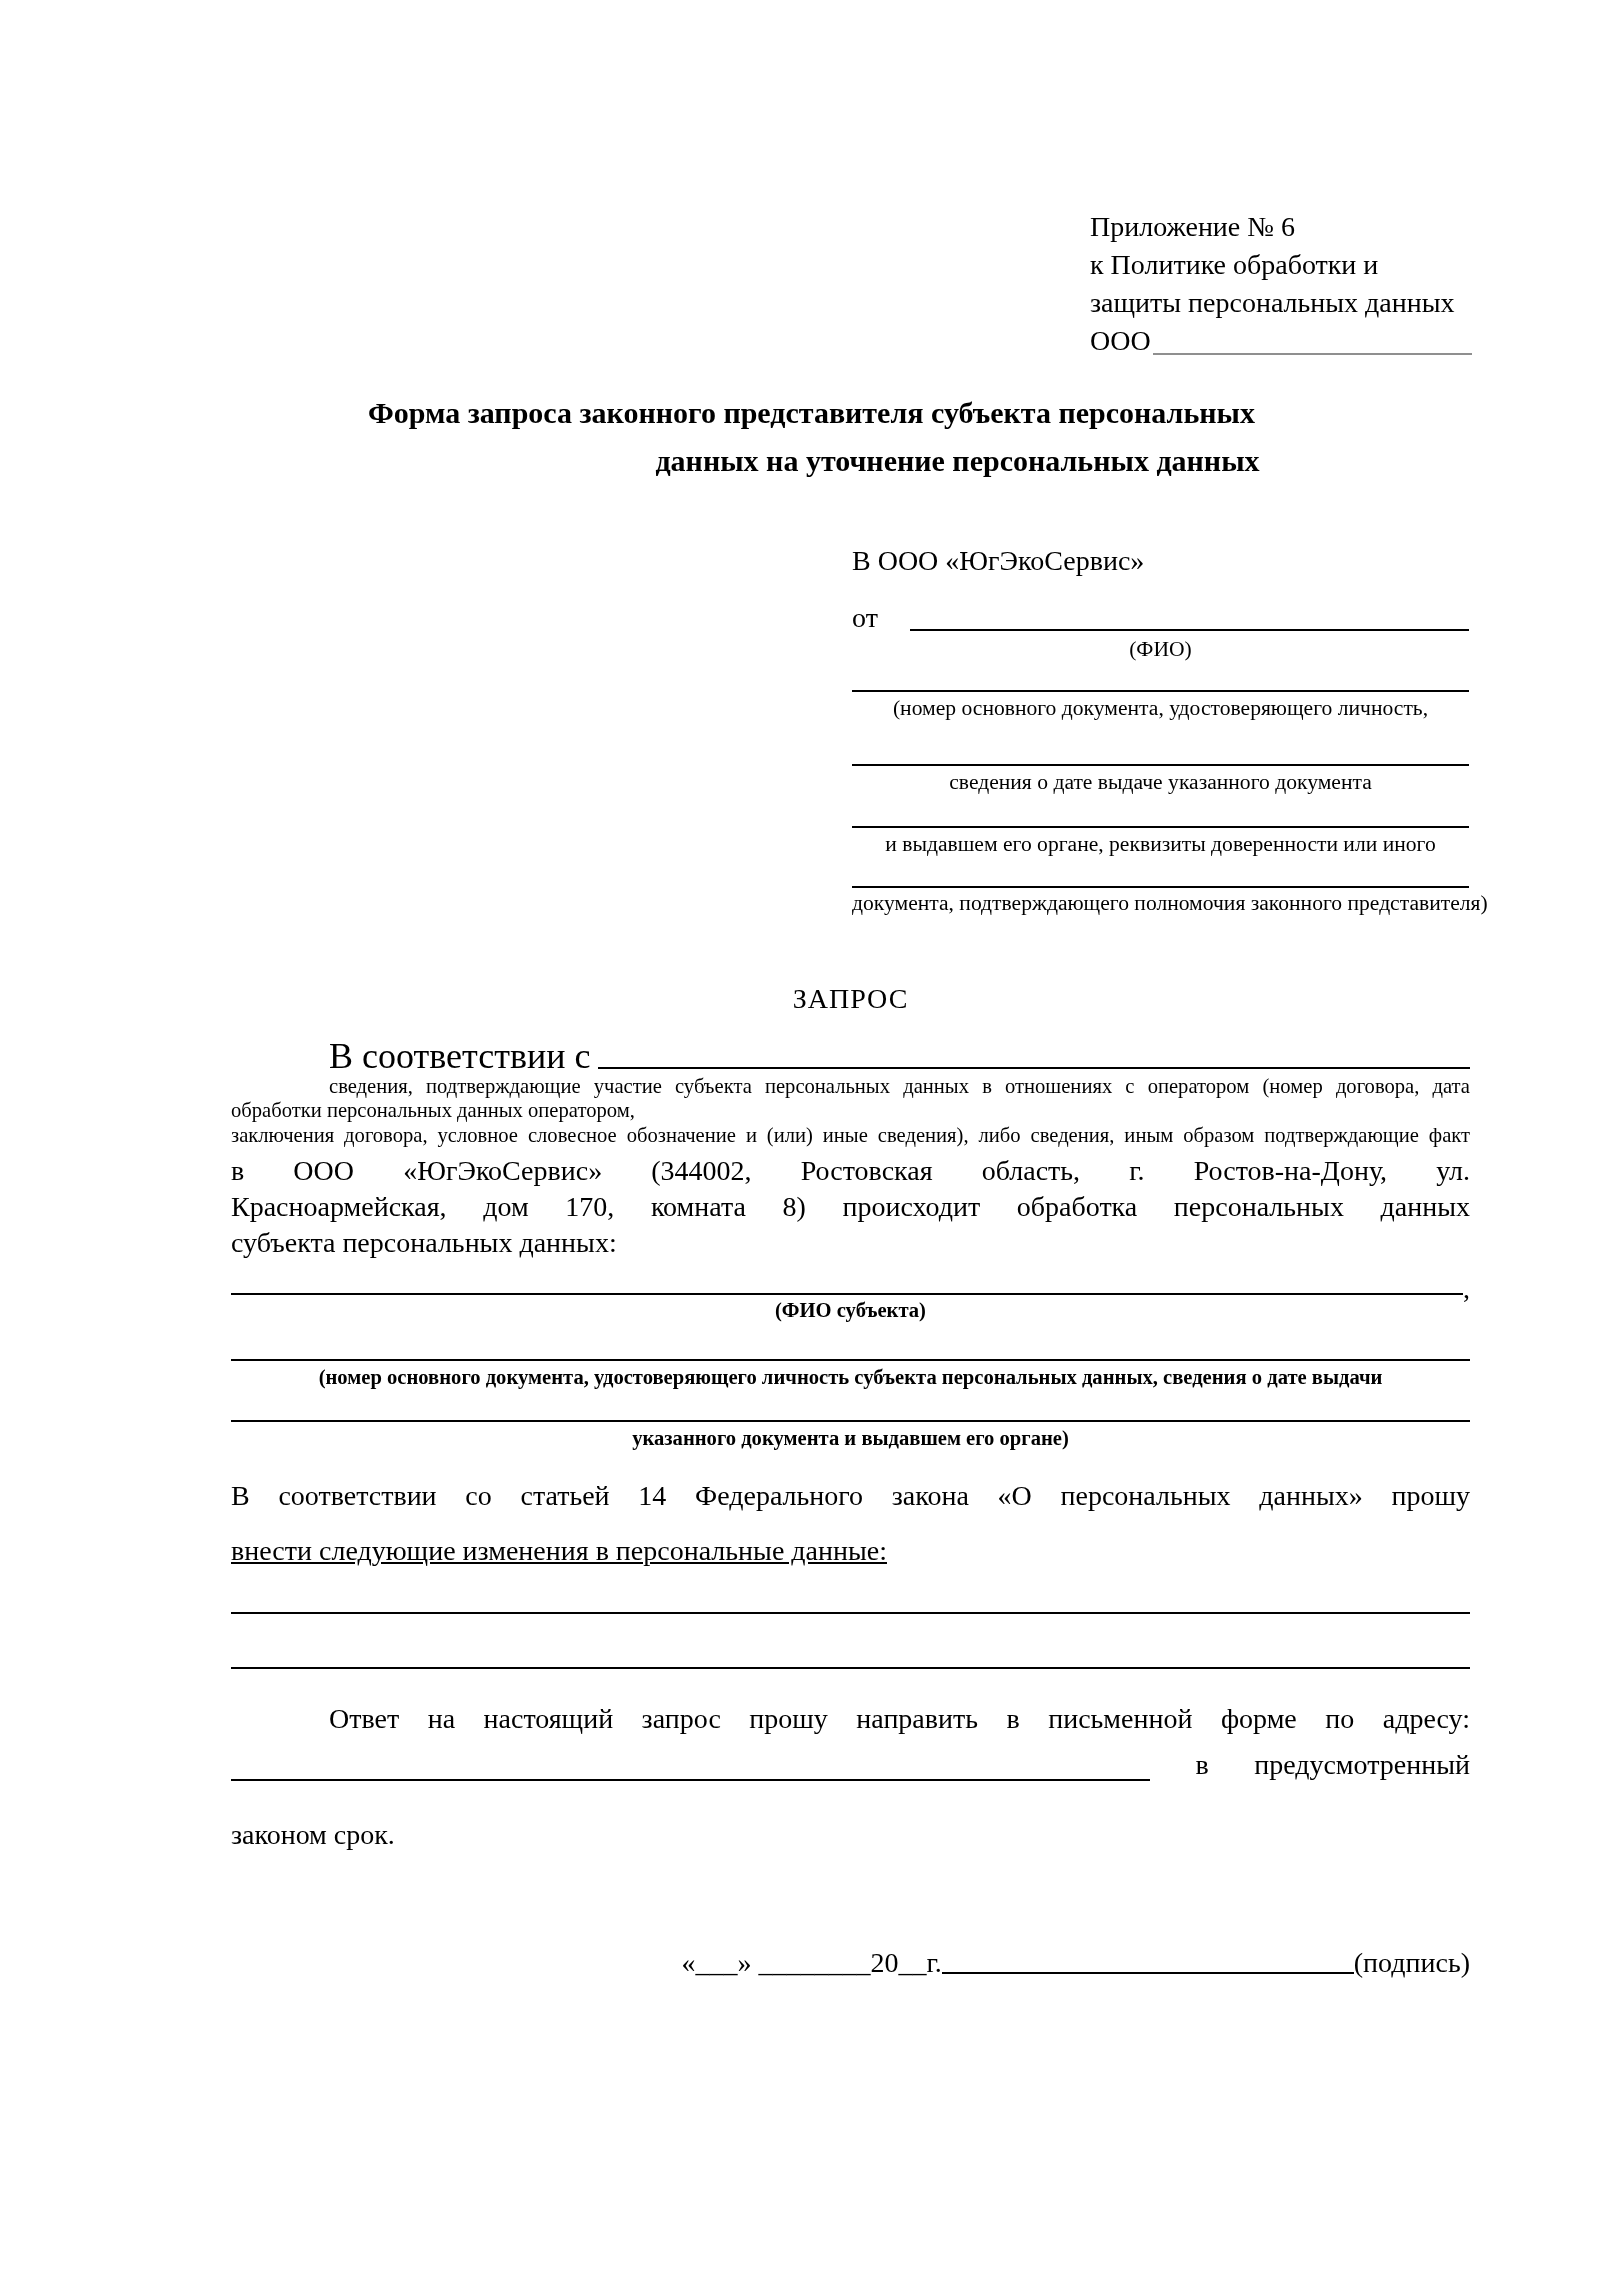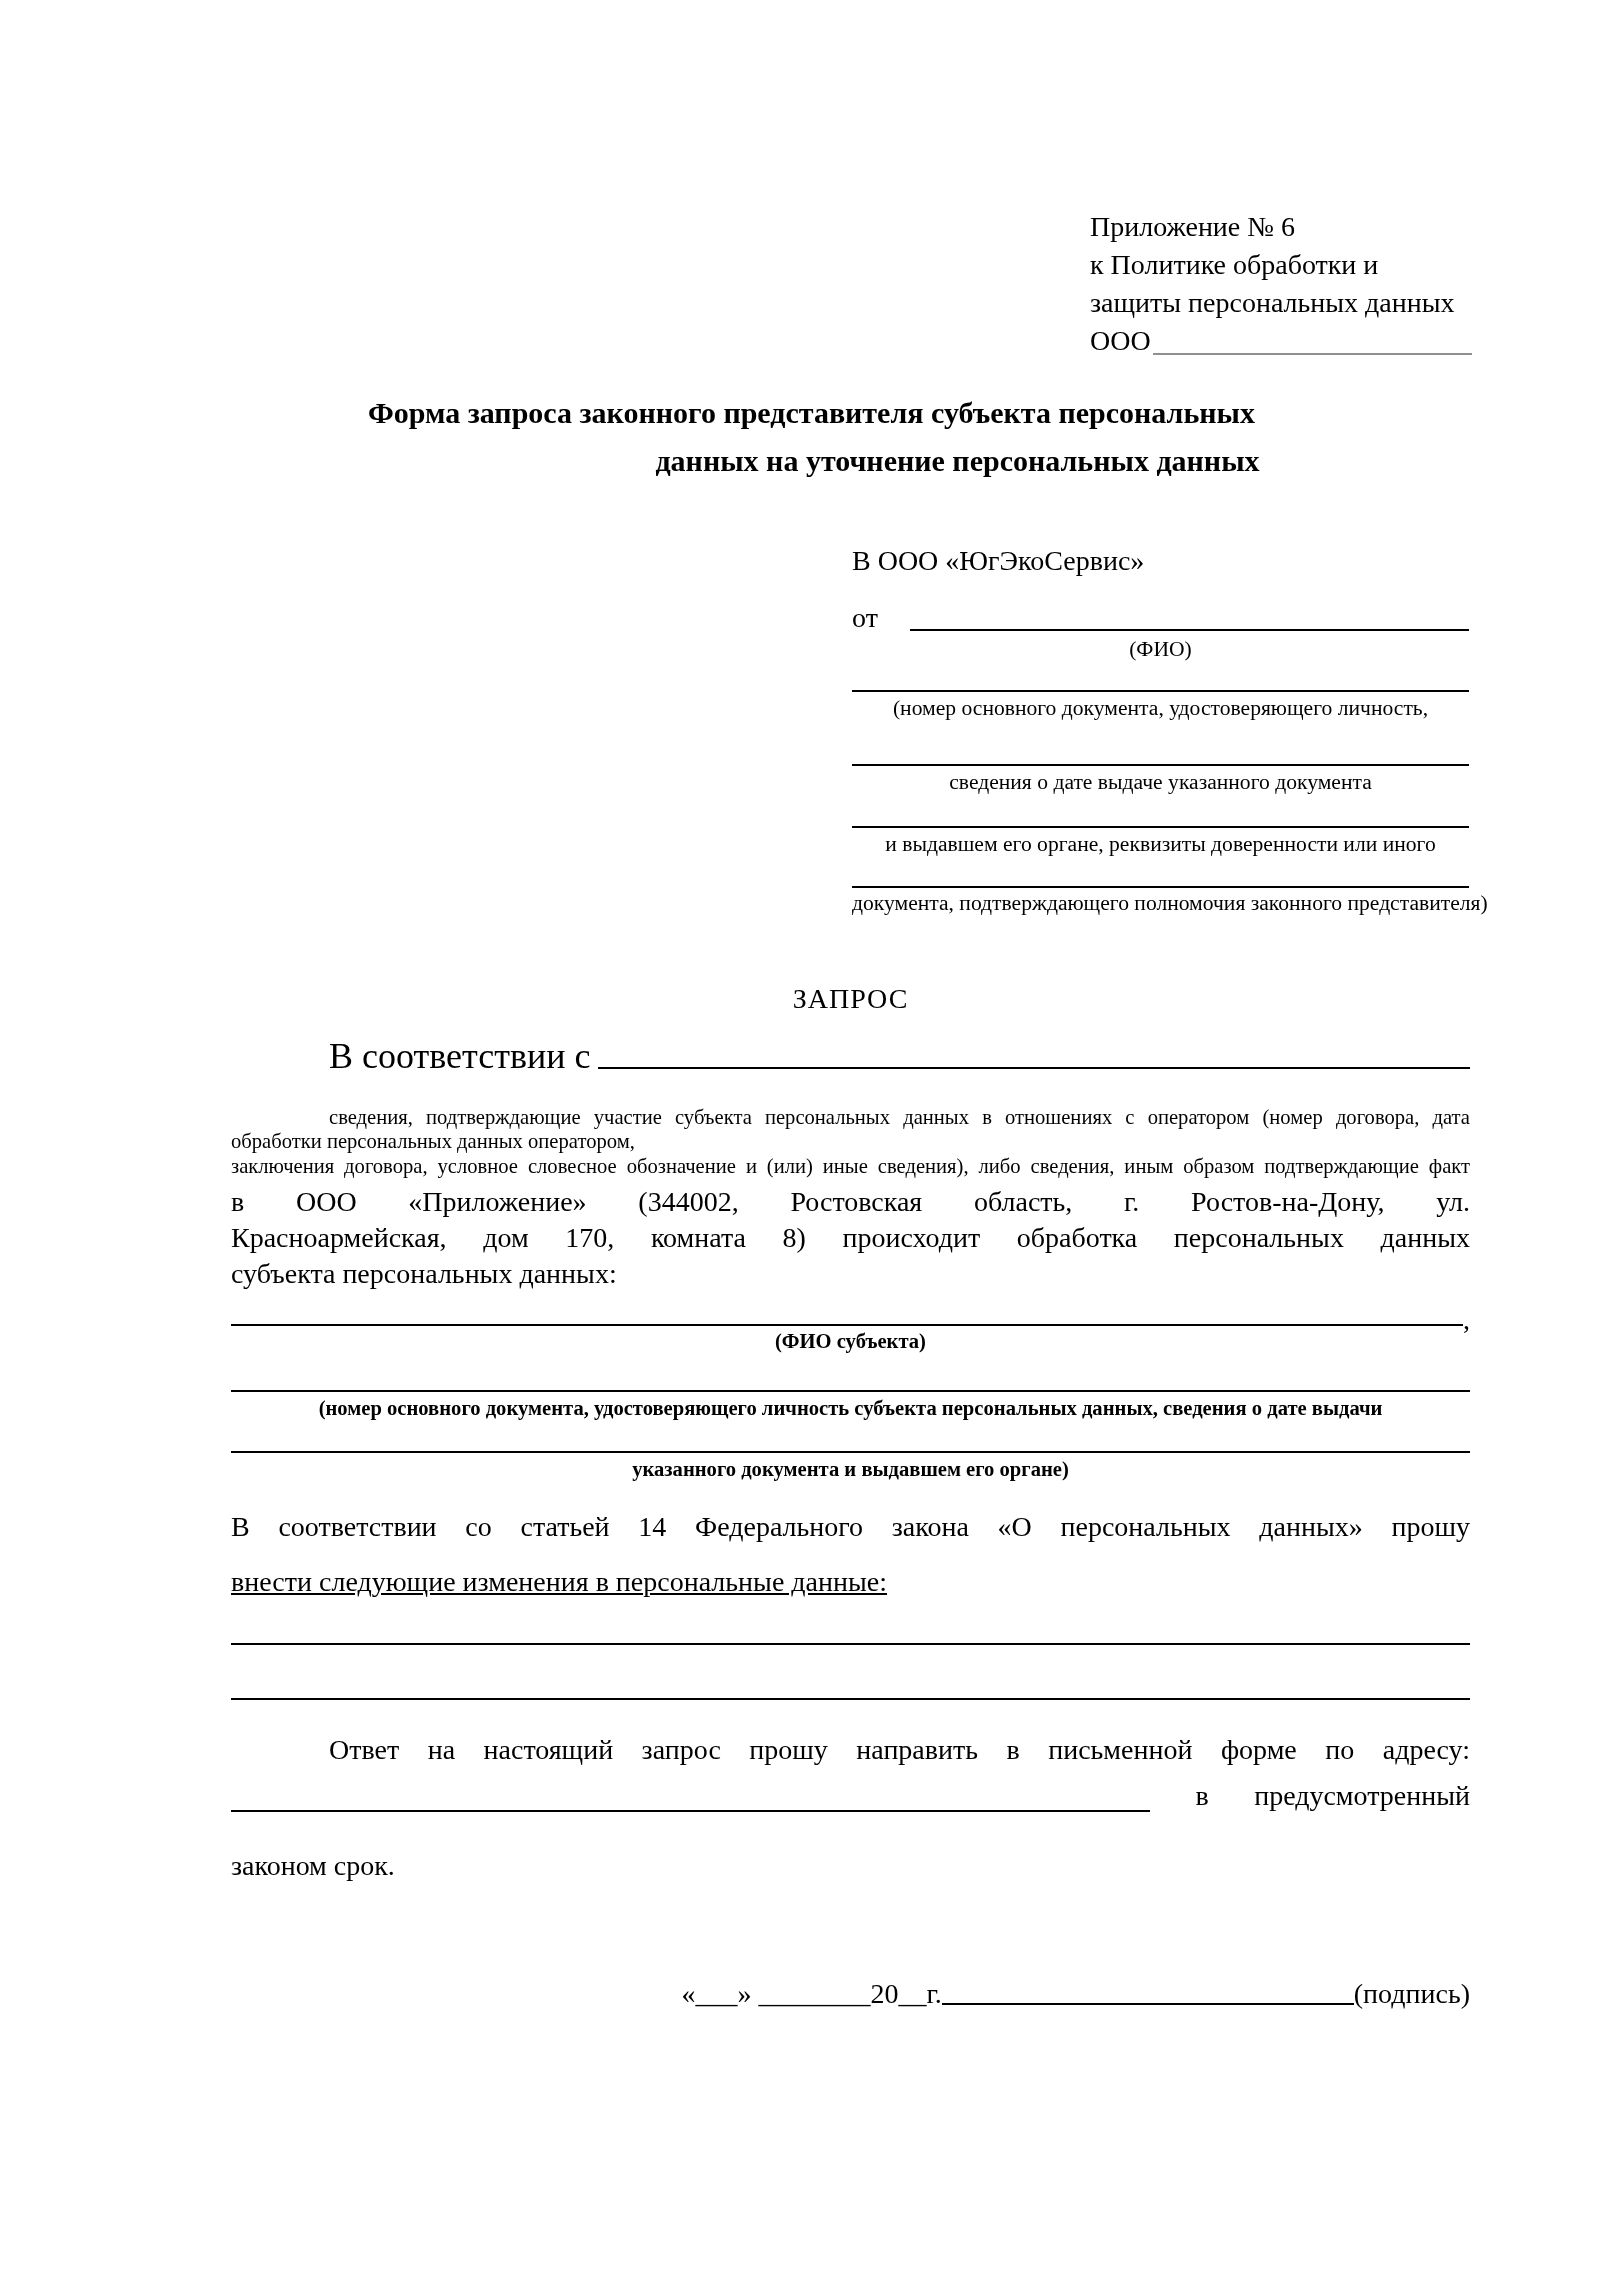--- a/index.html
+++ b/index.html
@@ -44,21 +44,21 @@
 
   
   .zapros { margin-top: 63px; text-align: center; font-size: 28px; line-height: 37px; letter-spacing: 1px; }
   .intro-row { display: flex; margin-top: 21.6px; font-size: 36px; line-height: 35px; padding-left: 98px; }
   .intro-row .lbl { white-space: nowrap; }
   .intro-row .fill { margin-bottom: 4.9px; }
 
   .footnote { font-size: 20.6px; line-height: 24.5px; }
   .fn { text-align: justify; }
   .fn.stretch { text-align-last: justify; }
-  .fn1 { text-indent: 98px; margin-top: 31px; }
+  .fn1 { text-indent: 98px; }
 
   .para { font-size: 28px; line-height: 36px; }
   .op { margin-top: 5.9px; }
   .stretchline { text-align: justify; text-align-last: justify; }
 
   .subject-row { display: flex; align-items: flex-end; margin-top: 22.5px; }
   .subject-row .line { flex: 1; border-bottom: 2px solid #000; }
   .subject-row .comma { font-size: 28px; line-height: 11.8px; }
   .subcap { font-size: 20.6px; line-height: 25.5px; text-align: center; font-weight: bold; }
   .sc0 { margin-top: 2.9px; }
@@ -131,21 +131,21 @@
       <span class="fill"></span>
     </div>
 
     <div class="footnote">
       <div class="fn stretch fn1">сведения, подтверждающие участие субъекта персональных данных в отношениях с оператором (номер договора, дата</div>
       <div class="fn">обработки персональных данных оператором,</div>
       <div class="fn stretch">заключения договора, условное словесное обозначение и (или) иные сведения), либо сведения, иным образом подтверждающие факт</div>
     </div>
 
     <div class="para op">
-      <div class="stretchline">в ООО «Приложение» (344002, Ростовская область, г. Ростов-на-Дону, ул.</div>
+      <div class="stretchline">в ООО «ЮгЭкоСервис» (344002, Ростовская область, г. Ростов-на-Дону, ул.</div>
       <div class="stretchline">Красноармейская, дом 170, комната 8) происходит обработка персональных данных</div>
       <div>субъекта персональных данных:</div>
     </div>
 
     <div class="subject-row">
       <span class="line"></span>
       <span class="comma">,</span>
     </div>
     <div class="subcap sc0">(ФИО субъекта)</div>
 

